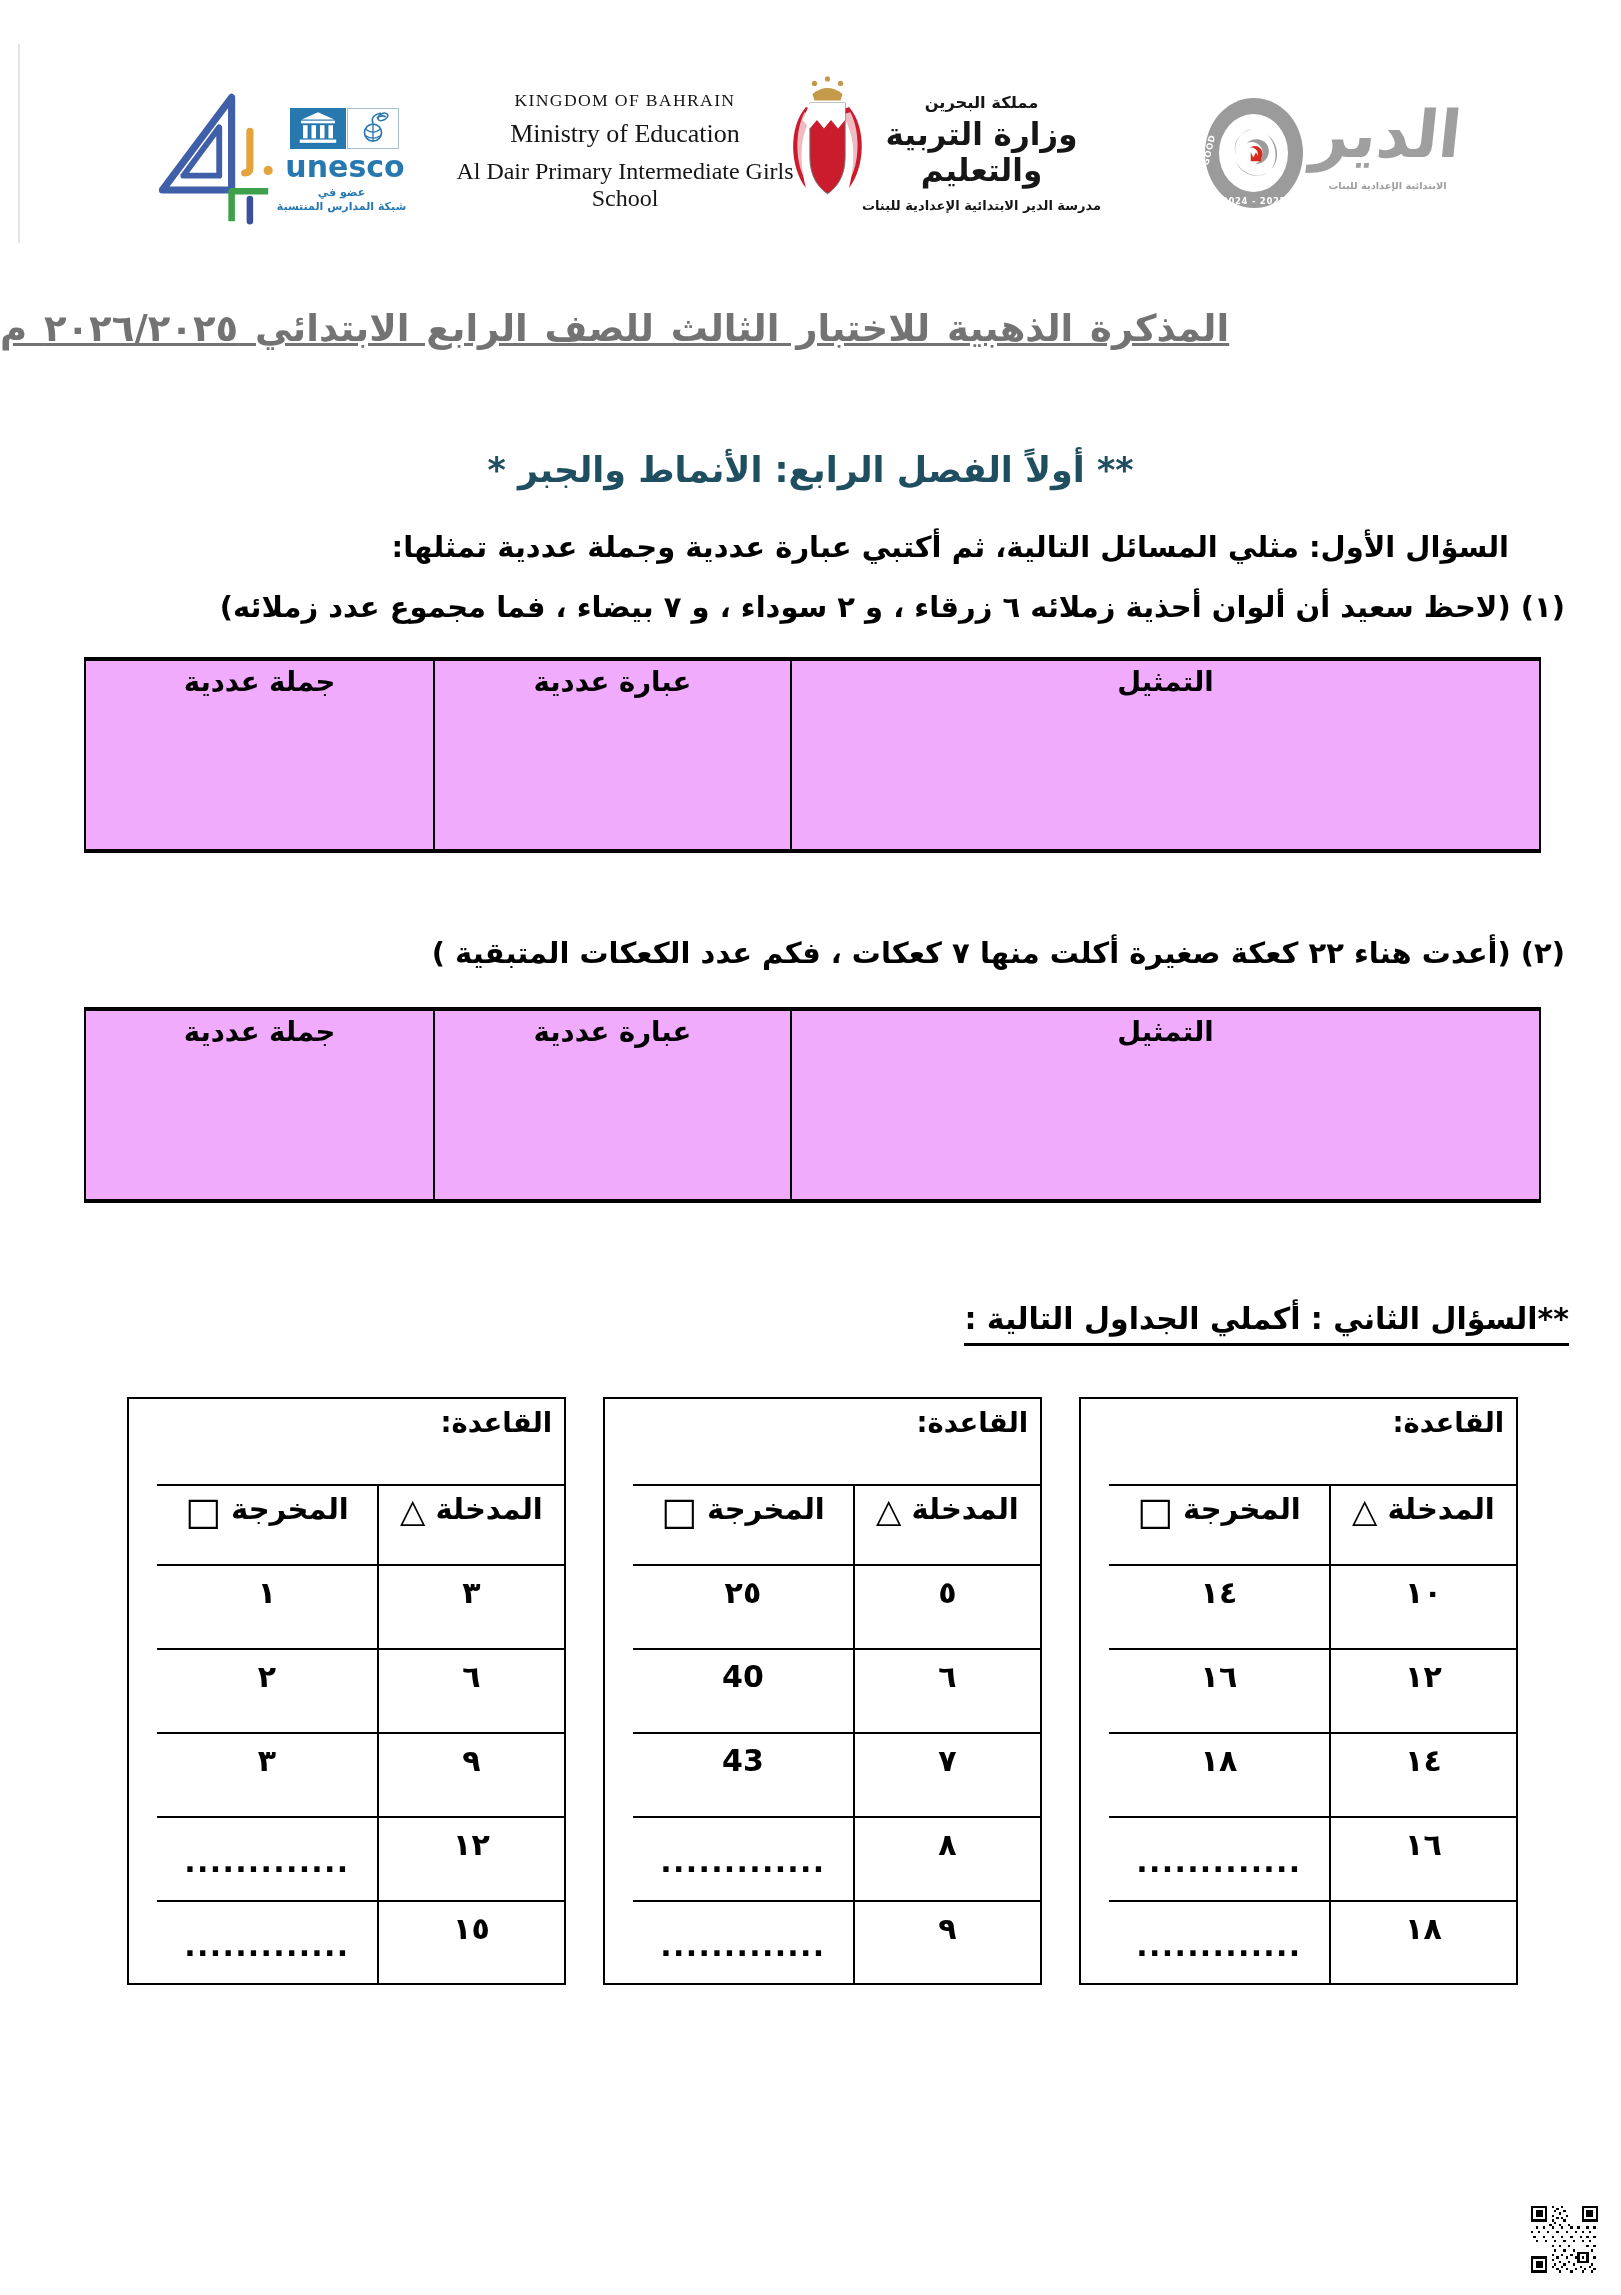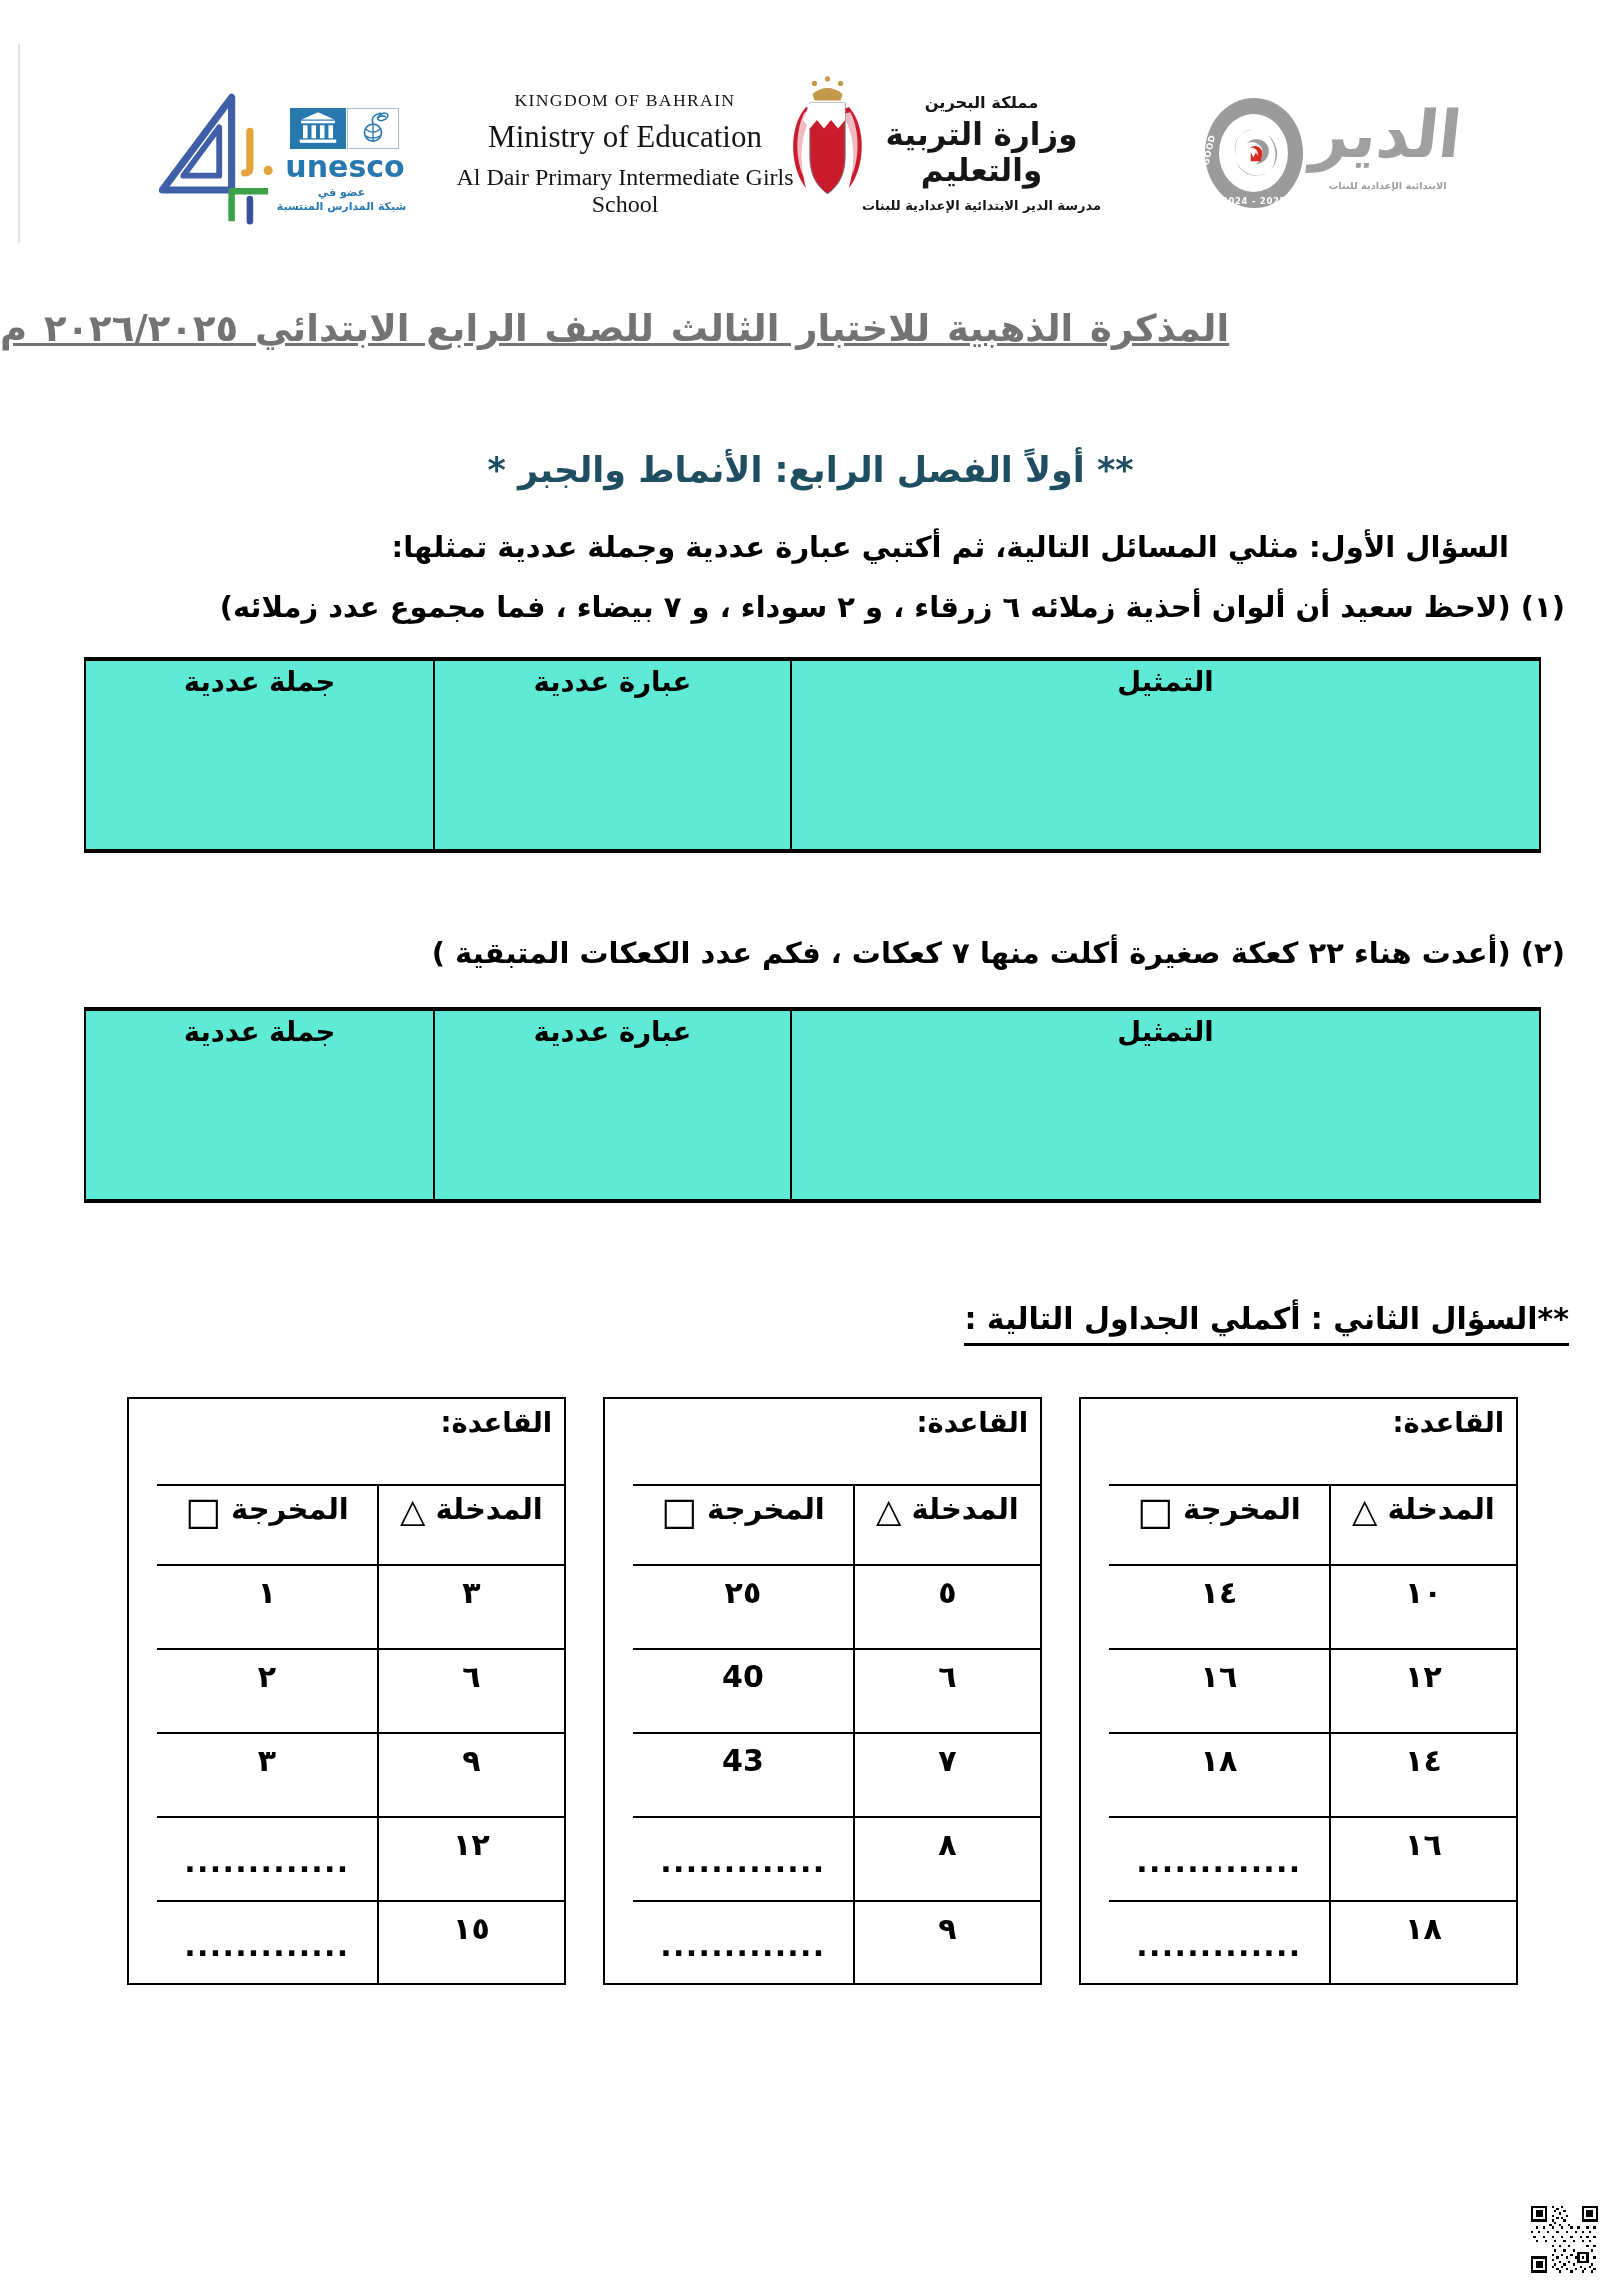--- a/index.html
+++ b/index.html
@@ -11,21 +11,21 @@
   .hdr-leftline{left:18.3px;top:44px;width:2px;height:199px;background:#e3e3e3;}
   .logo4{left:152px;top:92px;}
   .unesco-blue{left:290px;top:108px;width:56px;height:41px;background:#2878b0;}
   .unesco-white{left:347px;top:108px;width:52px;height:41px;background:#fff;border:1.3px solid #a8bfd2;box-sizing:border-box;}
   .unesco-word{left:281px;top:149px;width:128px;text-align:center;font-size:30px;font-weight:bold;
                color:#2878b0;letter-spacing:0px;}
   .unesco-member{left:260px;top:186px;width:163px;text-align:center;font-size:11px;font-weight:bold;
                  color:#2878b0;line-height:1.25;direction:rtl;}
   .men{left:445px;top:90px;width:360px;text-align:center;font-family:"Liberation Serif",serif;color:#151515;}
   .men .l1{font-size:17.7px;letter-spacing:1.3px;}
-  .men .l2{font-size:31px;margin-top:7.8px;}
+  .men .l2{font-size:26px;margin-top:7.8px;}
   .men .l3{font-size:24px;margin-top:9.2px;}
   .arms{left:785px;top:73px;}
   .mar{left:828px;top:93px;width:307px;text-align:center;color:#161616;direction:rtl;}
   .mar .l1{font-size:16.3px;font-weight:bold;}
   .mar .l2{font-size:31px;font-weight:bold;margin-top:3.9px;}
   .mar .l3{font-size:13px;font-weight:bold;margin-top:10.5px;}
   .badge{left:1205px;top:98px;width:98px;height:110px;}
   .badge-ring{position:absolute;left:0;top:0;width:98px;height:110px;border-radius:50%;
               background:#9b9b9b;}
   .badge-inner{position:absolute;left:14.4px;top:15.7px;width:69px;height:78px;border-radius:50%;background:#fff;}
@@ -46,21 +46,21 @@
   .q-intro{right:112px;top:530px;direction:rtl;font-size:29px;font-weight:bold;}
   .q-item1{right:56px;top:590px;direction:rtl;font-size:29px;font-weight:bold;}
   .q-item2{right:56px;top:936px;direction:rtl;font-size:29px;font-weight:bold;}
   .s2-heading{right:52px;top:1301px;direction:rtl;font-size:30px;font-weight:bold;
               border-bottom:3.3px solid #000;padding-bottom:6.5px;text-align:right;}
 
   
   .rep-table{left:84px;width:1457px;height:196px;box-sizing:border-box;
              border-top:4.6px solid #000;border-bottom:4.6px solid #000;
              border-left:2px solid #000;border-right:2px solid #000;
-             display:flex;flex-direction:row;background:#5eead4;}
+             display:flex;flex-direction:row;background:#f0abfc;}
   .rep-t1{top:657px;}
   .rep-t2{top:1007px;}
   .rep-col{box-sizing:border-box;padding-top:3.9px;text-align:center;direction:rtl;
            font-size:27.5px;font-weight:bold;}
   .rep-sentence{width:349px;border-right:2px solid #000;}
   .rep-expression{width:357px;border-right:2px solid #000;}
   .rep-representation{flex:1;}
 
   
   .rule-table{top:1397px;width:439px;height:588px;box-sizing:border-box;border:2.6px solid #000;

